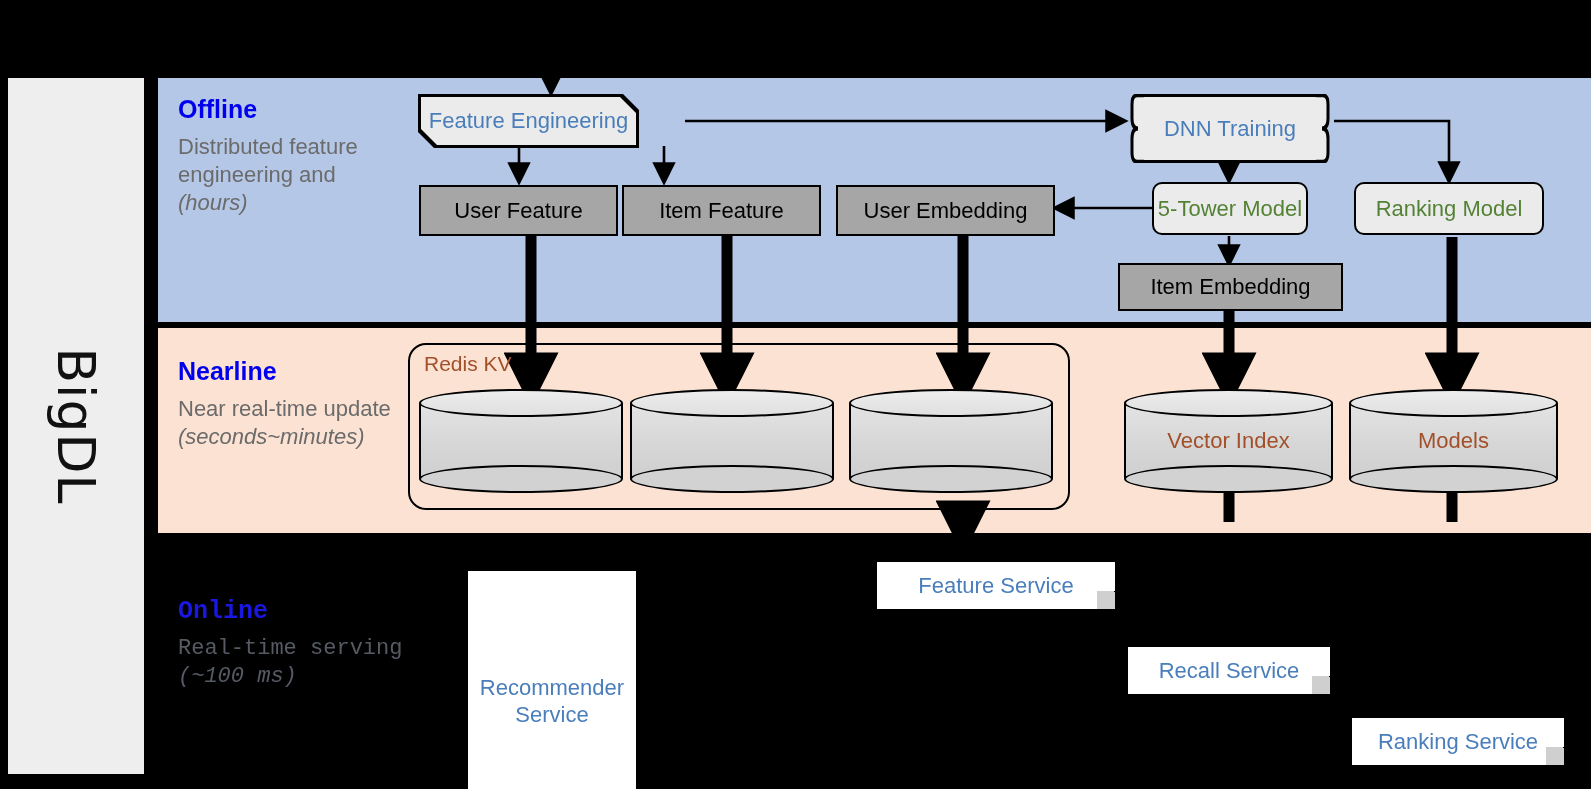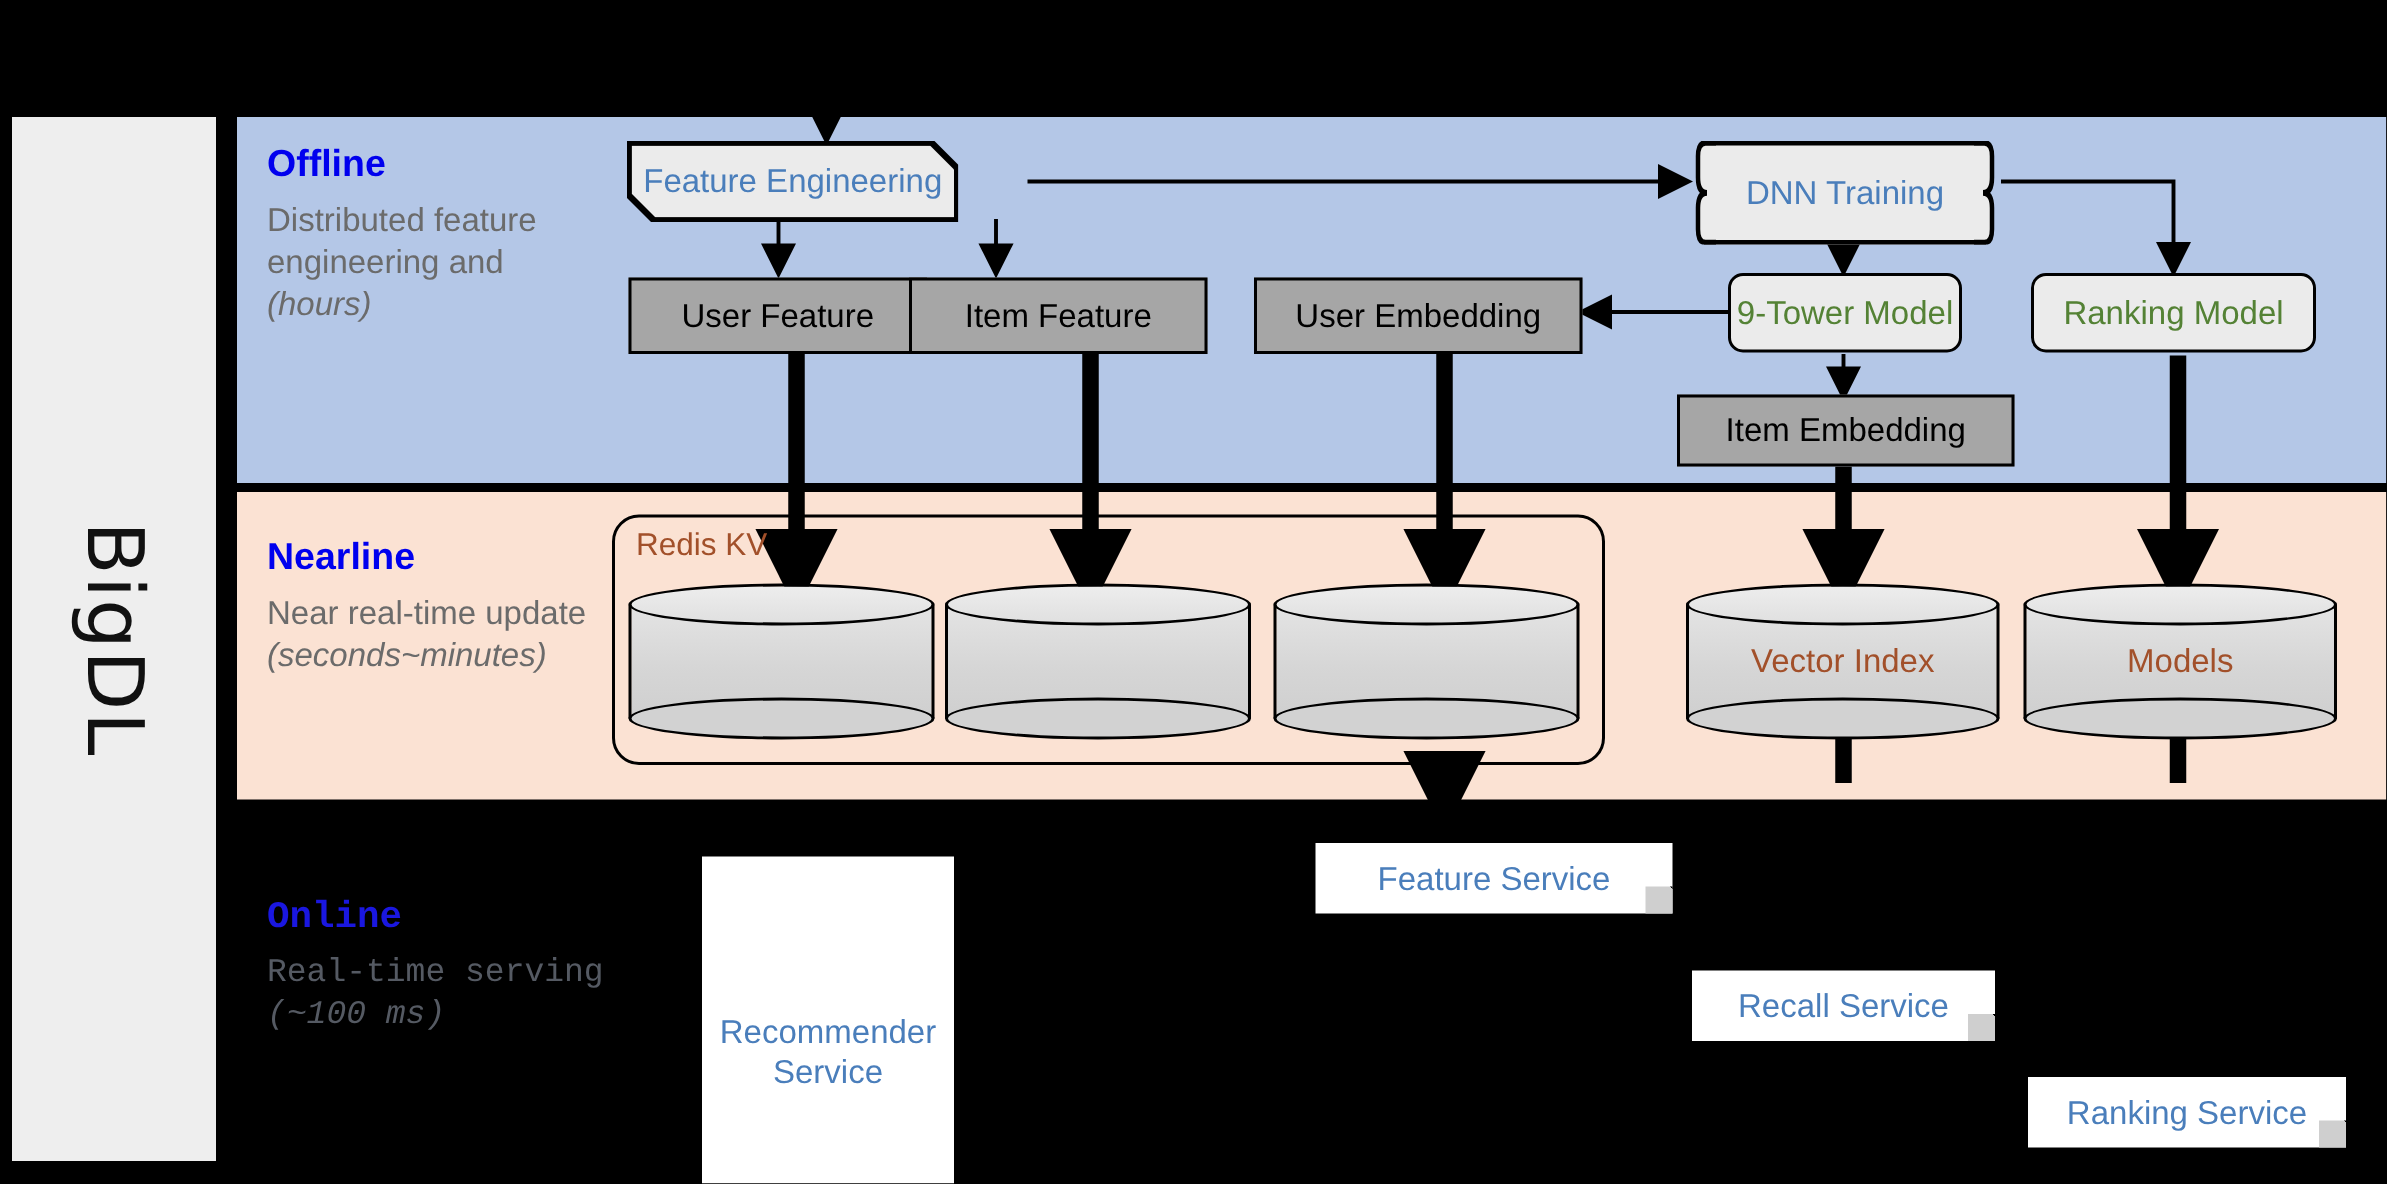--- a/index.html
+++ b/index.html
@@ -176,32 +176,32 @@
       <svg viewBox="0 0 14 54" preserveAspectRatio="none">
         <path d="M0,1 L7,1 Q12,1 12,8 L12,19 Q12,27 6,27 Q12,27 12,35 L12,46 Q12,53 7,53 L0,53" fill="#ebebeb" stroke="#000" stroke-width="3"></path>
       </svg>
     </div>
     <span style="position:relative;z-index:2;color:#4a7ebb;font-size:22px;">DNN Training</span>
   </div>
 
   <div class="box gbox" style="left:419px;top:185px;width:199px;height:51px;">
     <span>User Feature</span>
   </div>
-  <div class="box gbox" style="left:606px;top:185px;width:199px;height:51px;">
+  <div class="box gbox" style="left:622px;top:185px;width:199px;height:51px;">
     <span>Item Feature</span>
   </div>
   <div class="box gbox" style="left:836px;top:185px;width:219px;height:51px;">
     <span>User Embedding</span>
   </div>
   <div class="box gbox" style="left:1118px;top:263px;width:225px;height:48px;">
     <span>Item Embedding</span>
   </div>
 
   <div class="box pbox rounded green-txt" style="left:1152px;top:182px;width:156px;height:53px;">
-    <span>9-Tower Model</span>
+    <span>5-Tower Model</span>
   </div>
   <div class="box pbox rounded green-txt" style="left:1354px;top:182px;width:190px;height:53px;">
     <span>Ranking Model</span>
   </div>
 
   <div id="redis-group"></div>
   <div id="redis-label">Redis KV</div>
 
   <div class="cyl" style="left:419px;top:389px;width:204px;height:104px;">
     <div class="body"></div>

